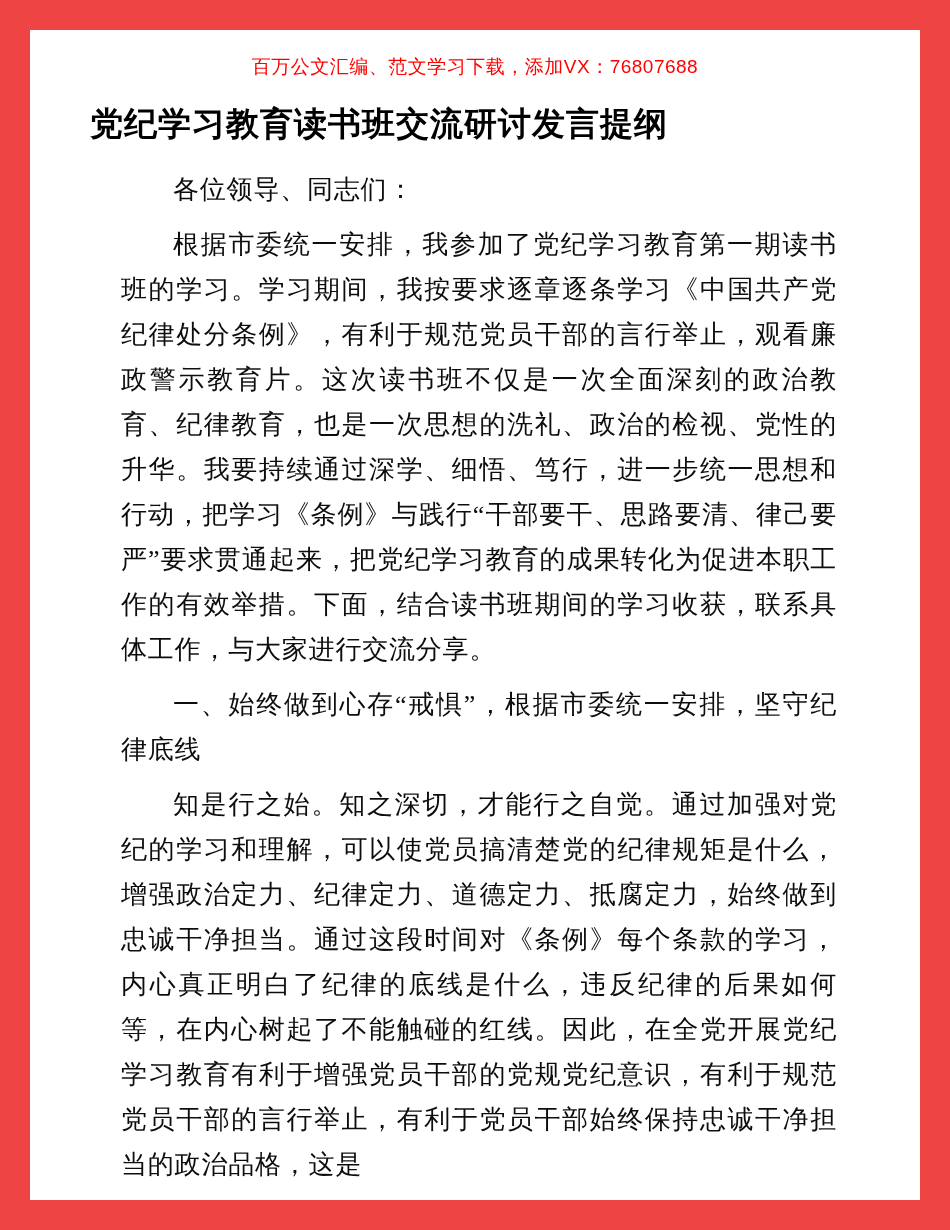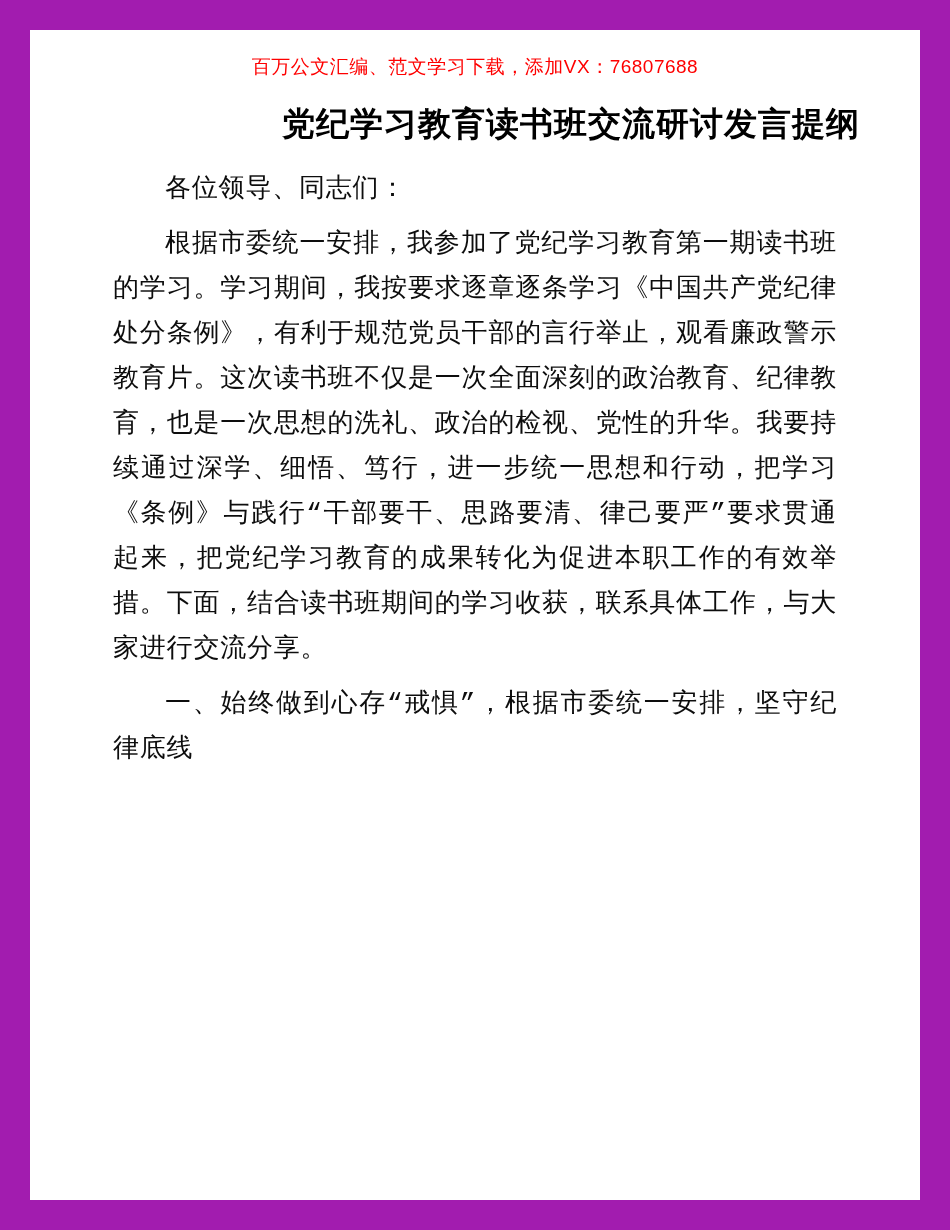--- a/index.html
+++ b/index.html
@@ -3,21 +3,21 @@
 <meta charset="utf-8">
 <style>
   html, body {
     margin: 0;
     padding: 0;
     font-family: "Liberation Serif", "DejaVu Serif", serif;
   }
   .canvas {
     width: 950px;
     height: 1230px;
-    background: #a21caf;
+    background: #ef4444;
     box-sizing: border-box;
     padding: 30px;
     overflow: hidden;
   }
   .page {
     width: 890px;
     height: 1170px;
     background: #ffffff;
     box-sizing: border-box;
     overflow: hidden;
@@ -25,39 +25,38 @@
   .watermark {
     padding-top: 24px;
     text-align: center;
     font-size: 19px;
     letter-spacing: 0.5px;
     color: #fe0000;
     font-family: "Liberation Sans", "DejaVu Sans", sans-serif;
   }
   .doc-title {
     margin: 24px 60px 22px 60px;
-    text-align: right;
+    text-align: left;
     font-size: 33px;
     font-weight: bold;
     color: #000000;
     letter-spacing: 1px;
     line-height: 1.25;
   }
   .doc-body {
     padding: 0 83px;
   }
   .para {
-    margin: 0 0 10px 0;
+    margin: 0 0 10px 8px;
     font-size: 26px;
     line-height: 45px;
     color: #0d0d0d;
     text-indent: 2em;
     text-align: justify;
     letter-spacing: 0.8px;
-    font-family: Liberation Mono, monospace;
   }
   .para.heading {
     font-weight: 400;
   }
 </style>
 </head>
 <body>
 
 <div class="canvas">
   <div class="page">
@@ -67,16 +66,17 @@
     <h1 class="doc-title">党纪学习教育读书班交流研讨发言提纲</h1>
 
     <div class="doc-body">
 
       <p class="para">各位领导、同志们：</p>
 
       <p class="para">根据市委统一安排，我参加了党纪学习教育第一期读书班的学习。学习期间，我按要求逐章逐条学习《中国共产党纪律处分条例》，有利于规范党员干部的言行举止，观看廉政警示教育片。这次读书班不仅是一次全面深刻的政治教育、纪律教育，也是一次思想的洗礼、政治的检视、党性的升华。我要持续通过深学、细悟、笃行，进一步统一思想和行动，把学习《条例》与践行“干部要干、思路要清、律己要严”要求贯通起来，把党纪学习教育的成果转化为促进本职工作的有效举措。下面，结合读书班期间的学习收获，联系具体工作，与大家进行交流分享。</p>
 
       <p class="para heading">一、始终做到心存“戒惧”，根据市委统一安排，坚守纪律底线</p>
 
+      <p class="para">知是行之始。知之深切，才能行之自觉。通过加强对党纪的学习和理解，可以使党员搞清楚党的纪律规矩是什么，增强政治定力、纪律定力、道德定力、抵腐定力，始终做到忠诚干净担当。通过这段时间对《条例》每个条款的学习，内心真正明白了纪律的底线是什么，违反纪律的后果如何等，在内心树起了不能触碰的红线。因此，在全党开展党纪学习教育有利于增强党员干部的党规党纪意识，有利于规范党员干部的言行举止，有利于党员干部始终保持忠诚干净担当的政治品格，这是</p>
 
     </div>
   </div>
 </div>
 
 </body></html>

